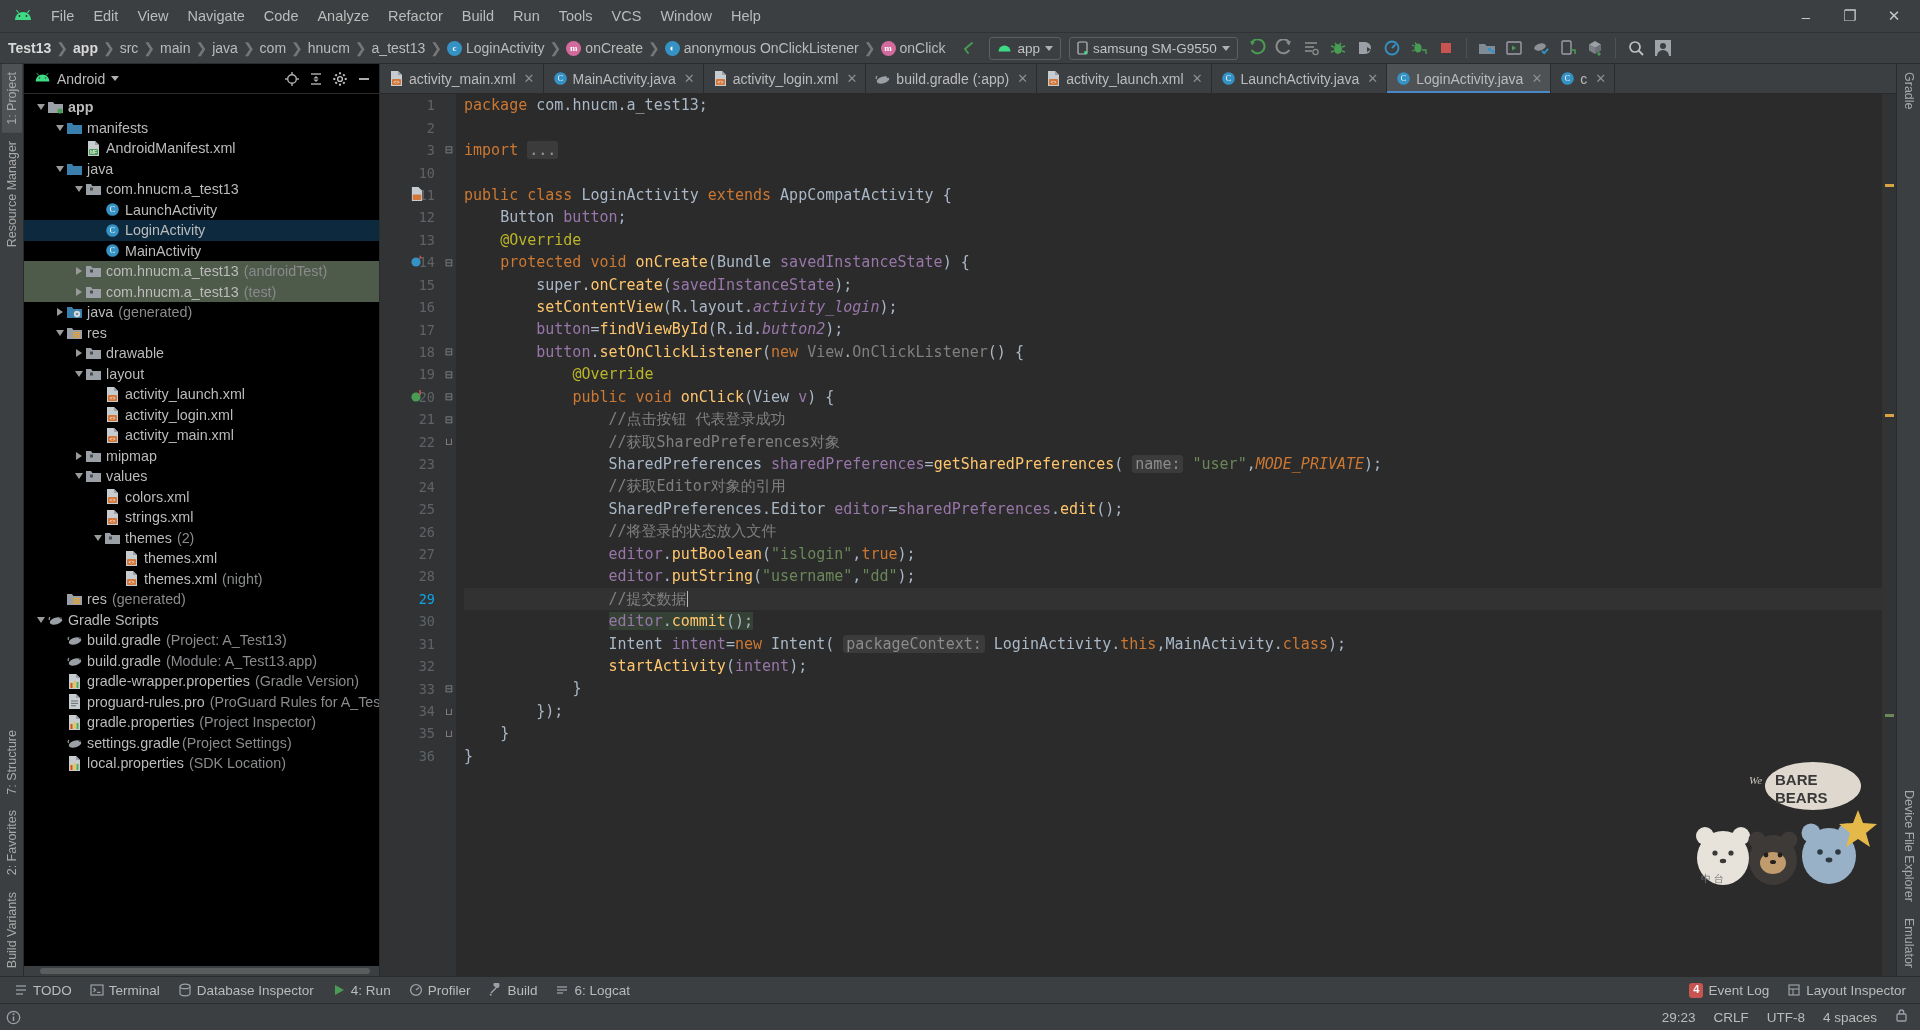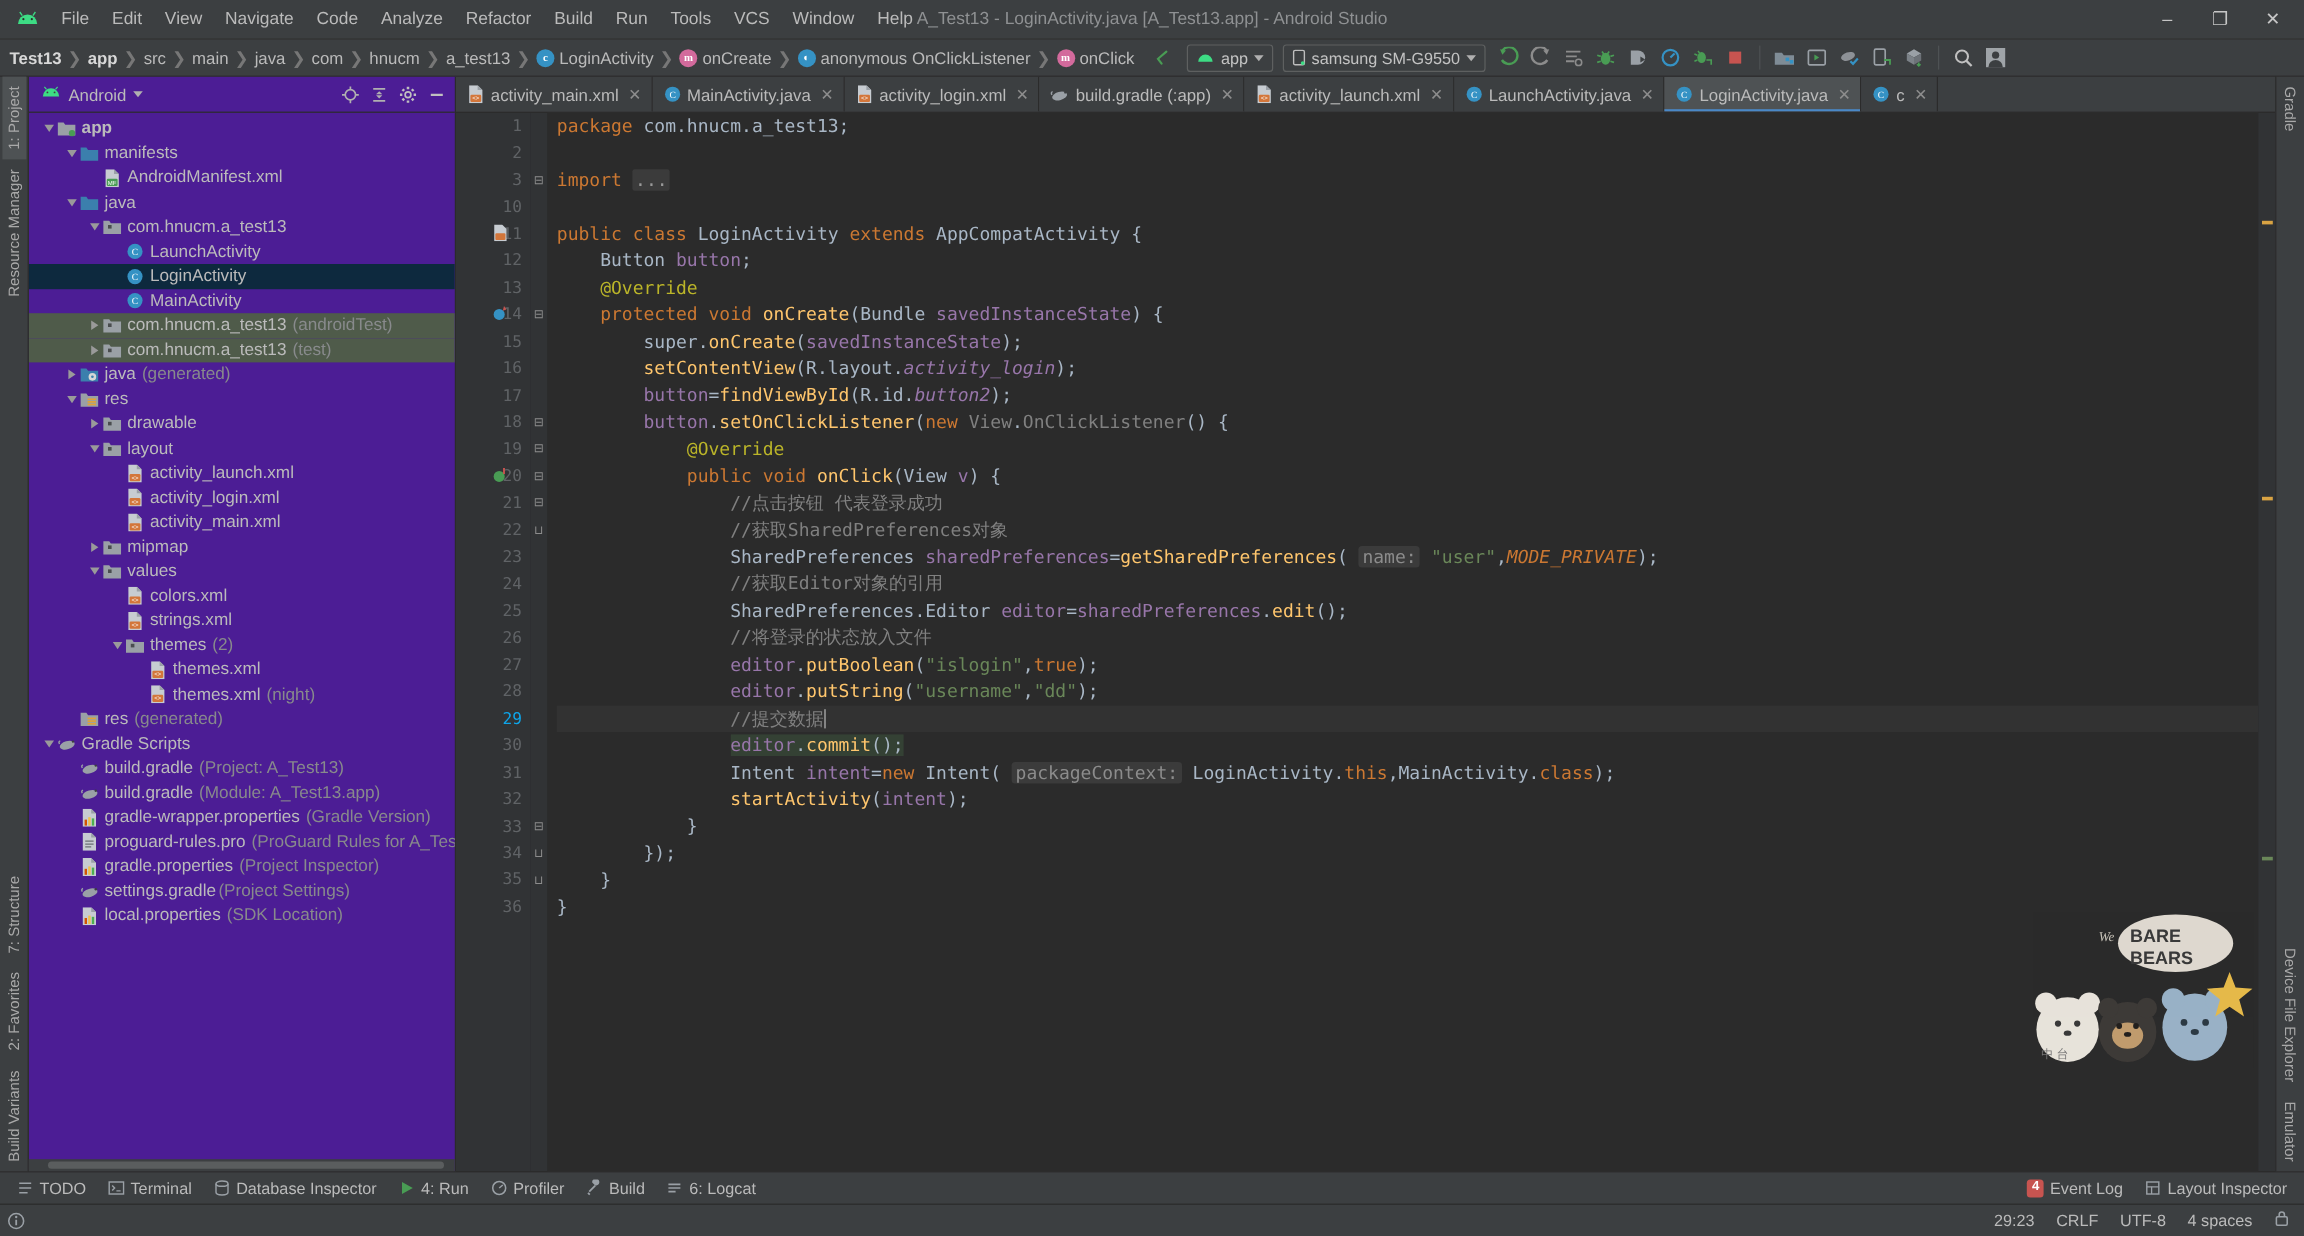--- a/index.html
+++ b/index.html
@@ -65,21 +65,21 @@
   .rightrail { border-right:none; border-left:1px solid #2b2b2b;}
   .vtab {
     writing-mode:vertical-rl; text-orientation:mixed; font-size:12.5px;
     color:#a9a9a9; padding:8px 3px; white-space:nowrap;
   }
   .vtab.rot180 { transform:rotate(180deg); }
   .vtab.sel { background:#4e5254; }
 
   
   .project {
-    width:356px; background:#4c1d95; display:flex; flex-direction:column; flex:none;
+    width:356px; background:#000000; display:flex; flex-direction:column; flex:none;
     border-right:1px solid #2b2b2b; min-height:0;
   }
   .proj-head {
     height:30px; display:flex; align-items:center; padding:0 4px 0 10px;
     border-bottom:1px solid #2b2b2b; flex:none; gap:6px;
   }
   .proj-title { font-size:14px; color:#bbbbbb; }
   .proj-actions { margin-left:auto; display:flex; align-items:center; gap:2px; }
   .pa { width:22px;height:22px;display:flex;align-items:center;justify-content:center;border-radius:3px;}
 
@@ -187,21 +187,20 @@
         <div class="menu-item">Code</div>
         <div class="menu-item">Analyze</div>
         <div class="menu-item">Refactor</div>
         <div class="menu-item">Build</div>
         <div class="menu-item">Run</div>
         <div class="menu-item">Tools</div>
         <div class="menu-item">VCS</div>
         <div class="menu-item">Window</div>
         <div class="menu-item">Help</div>
       </div>
-    <div class="win-title">A_Test13 - LoginActivity.java [A_Test13.app] - Android Studio</div>
     <div class="win-btns">
       <div class="win-btn">–</div>
       <div class="win-btn">❐</div>
       <div class="win-btn close">✕</div>
     </div>
   </div>
 
   <div class="navbar">
     <div class="crumb" id="crumbs">
         <span style="display: inline-flex; align-items: center;">

